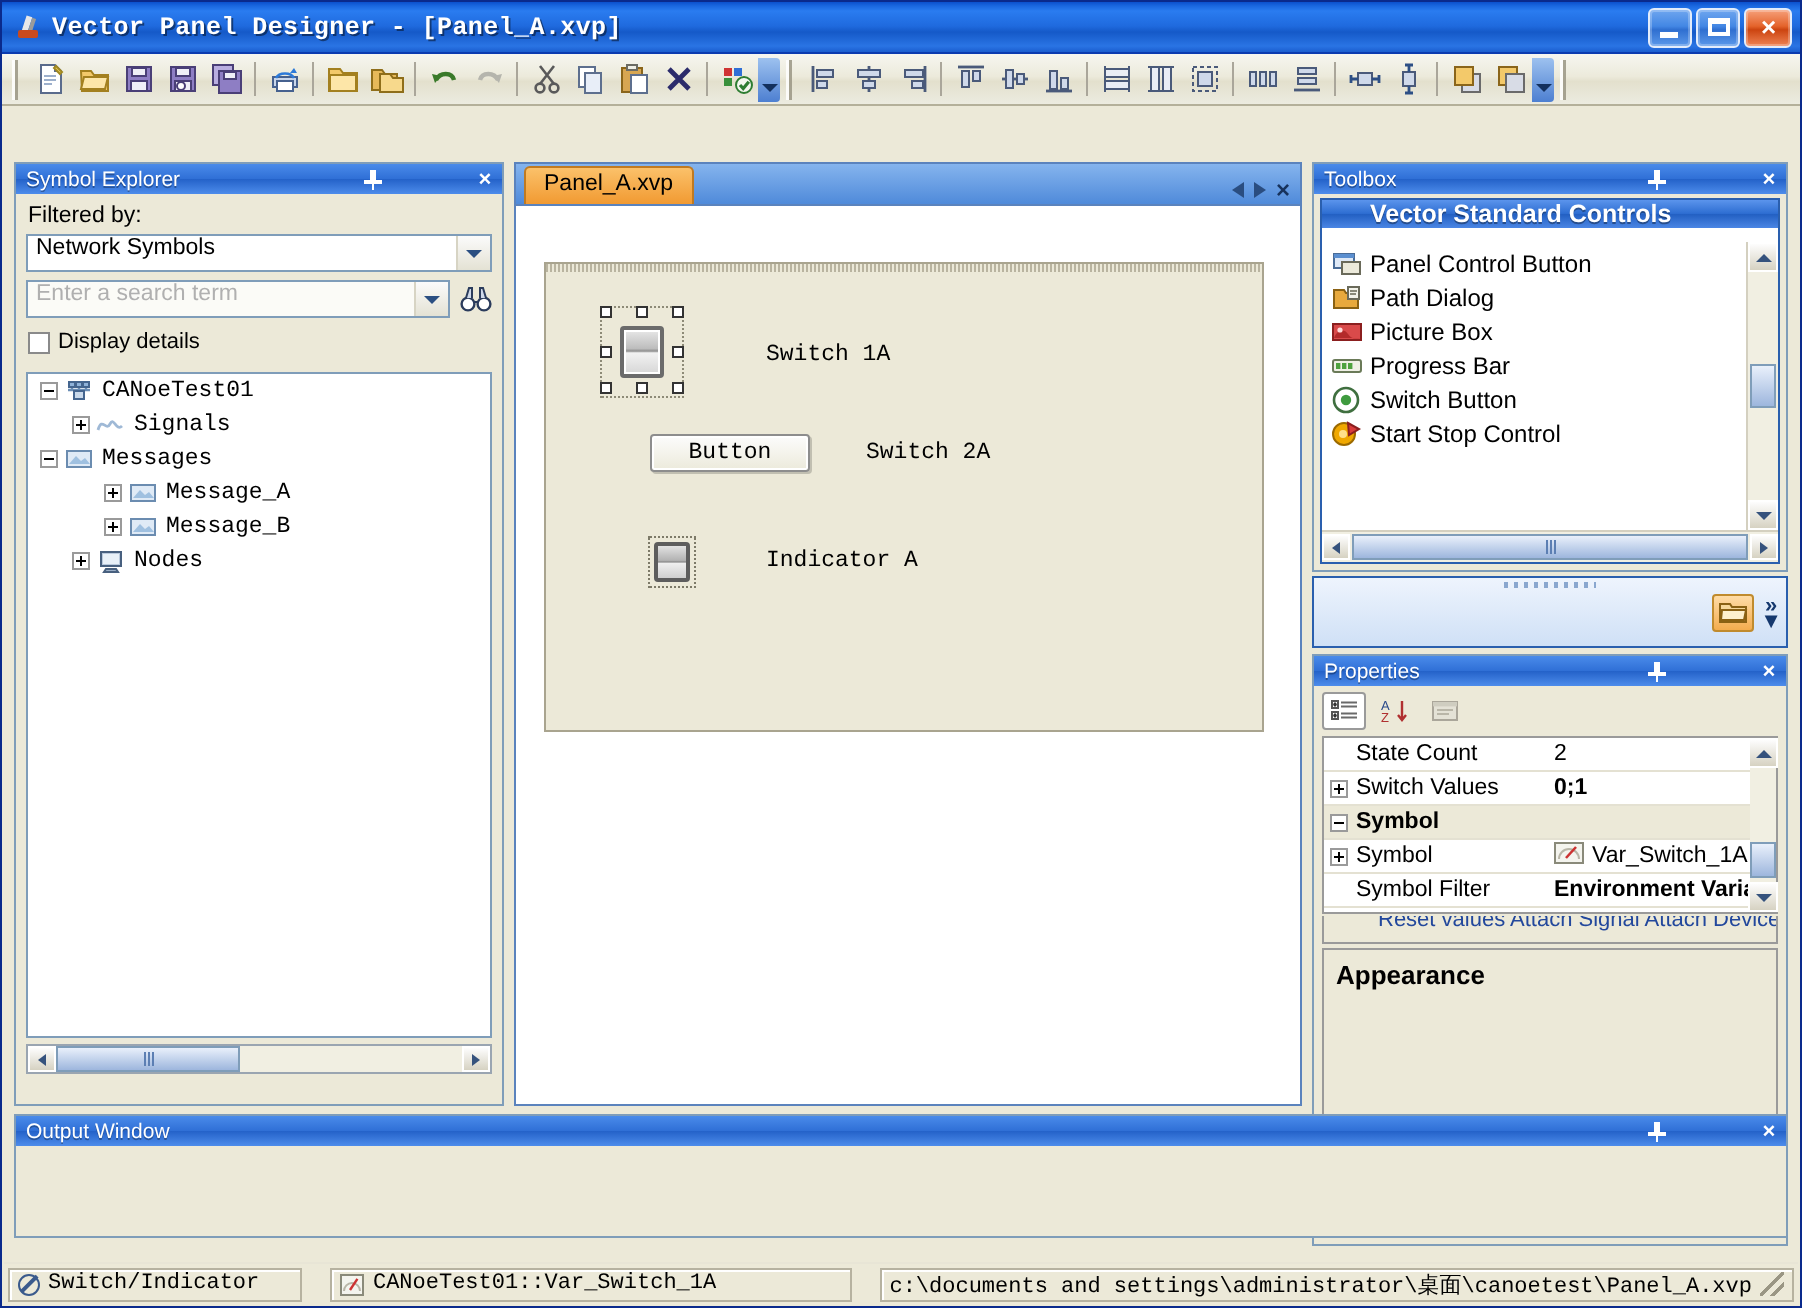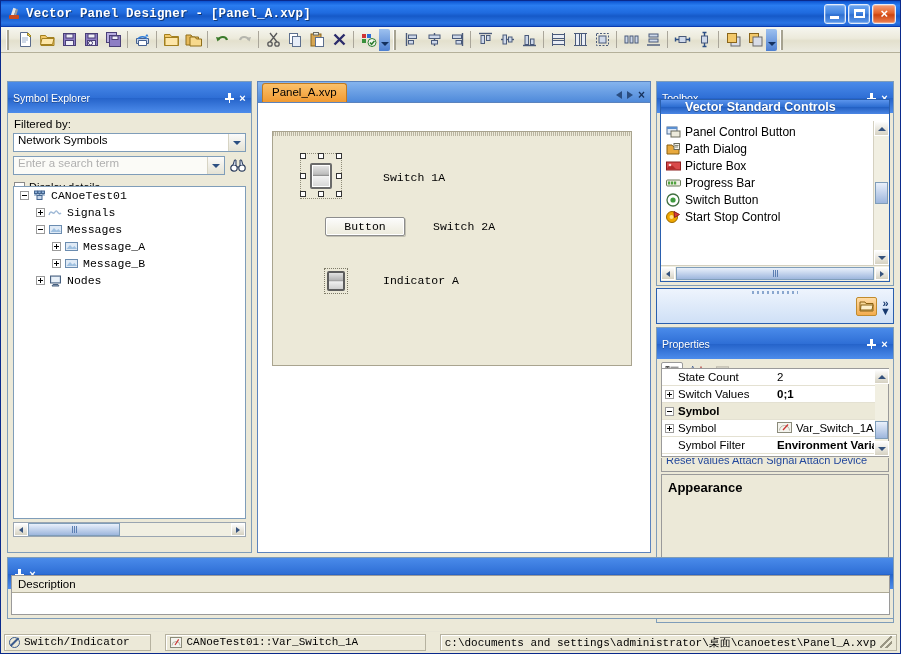--- a/index.html
+++ b/index.html
@@ -82,23 +82,23 @@
        background:linear-gradient(180deg,#9dc1ef,#4d7fd1);border-radius:0 2px 2px 0;}
   .ovf:after{content:"";border-left:4px solid transparent;border-right:4px solid transparent;
              border-top:4px solid #13305e;margin-bottom:5px;}
 
   
   .work{position:absolute;left:1px;top:76px;right:1px;bottom:30px;}
 
   
   .panel{position:absolute;box-sizing:border-box;background:#ece9d8;}
   .panel-cap{
-    height:31px;box-sizing:border-box;display:flex;align-items:center;
+    height:15px;box-sizing:border-box;display:flex;align-items:center;
     background:linear-gradient(180deg,#4a8bea 0%,#2f6fd6 50%,#2462c9 51%,#4d8ceb 100%);
-    padding:0 2px 0 5px;color:#fff;font-size:10.5px;
+    padding:0 2px 0 5px;color:#fff;font-size:10.5px;gap:43px;
   }
   .panel-cap .cap-txt{flex:1;white-space:nowrap;overflow:hidden;text-shadow:0 1px 0 rgba(0,0,0,.3);}
   .cap-btn{width:13px;height:13px;display:flex;align-items:center;justify-content:center;color:#fff;}
   .pin-ico{width:9px;height:10px;position:relative;}
   .pin-ico:before{content:"";position:absolute;left:3px;top:0;width:3px;height:6px;background:#fff;}
   .pin-ico:after{content:"";position:absolute;left:0;top:5px;width:9px;height:2px;background:#fff;}
   .pin-ico i{position:absolute;left:4px;top:7px;width:1px;height:3px;background:#fff;}
   .x-ico{font-size:11px;line-height:10px;font-weight:bold;font-family:"Liberation Sans",sans-serif;}
 
   
@@ -263,21 +263,21 @@
   .gexp .exp{margin-right:0;}
   .gname{width:95px;flex:0 0 auto;padding-left:2px;white-space:nowrap;overflow:hidden;}
   .gval{flex:1;padding-left:4px;white-space:nowrap;overflow:hidden;display:flex;align-items:center;gap:4px;}
   .grow.cat{background:#ece9d8;font-weight:bold;}
   .bold{font-weight:bold;}
   .prop-vscroll{position:absolute;right:4px;top:40px;height:89px;width:14px;background:#f1efe2;
      border:1px solid #9a9a9a;border-left:none;box-sizing:border-box;display:flex;flex-direction:column;align-items:center;}
   .links{
     position:absolute;left:4px;right:4px;top:130px;height:14px;
     background:#ece9d8;border:1px solid #9a9a9a;border-top:none;box-sizing:border-box;
-    overflow:hidden;color:#23489c;font-size:11px;
+    overflow:hidden;color:#23489c;font-size:11px;padding-left:23px;
   }
   .links span{display:inline-block;position:relative;top:-4px;padding-left:4px;white-space:nowrap;}
   .desc{
     position:absolute;left:4px;right:4px;top:146px;bottom:4px;
     border:1px solid #9a9a9a;background:#ece9d8;box-sizing:border-box;padding:5px 6px;
     font-size:13px;font-weight:bold;
   }
 
   
   #output{position:absolute;left:5px;right:5px;bottom:4px;height:62px;border:1px solid #7f9db9;}
@@ -638,21 +638,21 @@
         <div class="tnode" style="padding-left:22px">
           <span class="exp plus"></span>
           <span class="tico">
             <svg width="15" height="13" viewBox="0 0 15 13">
                 <path d="M1 9c2-7 4 1 6-3s3 4 6 1" fill="none" stroke="#9fb9d6" stroke-width="1.4"></path>
               </svg>
           </span>
           <span class="tlabel">Signals</span>
         </div>
 
-        <div class="tnode" style="padding-left:22px">
+        <div class="tnode" style="padding-left:6px">
           <span class="exp"></span>
           <span class="tico">
             <svg width="15" height="13" viewBox="0 0 15 13">
                 <rect x="1.5" y="2.5" width="12" height="8" fill="#dfeaf6" stroke="#6b8cb0"></rect>
                 <path d="M2.5 9l3.5-4 2.5 2.5 2-1.5 2.5 3z" fill="#9fc0e0"></path>
               </svg>
           </span>
           <span class="tlabel">Messages</span>
         </div>
 
@@ -959,31 +959,27 @@
         <span>Reset values  Attach Signal  Attach Device</span>
       </div>
 
       <div class="desc">
         <span>Appearance</span>
       </div>
     </div>
 
     <div class="panel" id="output">
       <div class="panel-cap">
+        <span class="cap-txt">Output Window</span>
         <span class="cap-btn">
             <span class="pin-ico">
               <i></i>
             </span>
           </span>
         <span class="cap-btn x-ico">×</span>
-      </div>
-      <div class="out-grid">
-        <div class="out-head">
-          <span>Description</span>
-        </div>
       </div>
     </div>
 
   </div>
 
   <div class="statusbar">
     <div class="sb-cell" style="width:166px">
       <span class="ban-ico"></span>
       <span>Switch/Indicator</span>
     </div>

